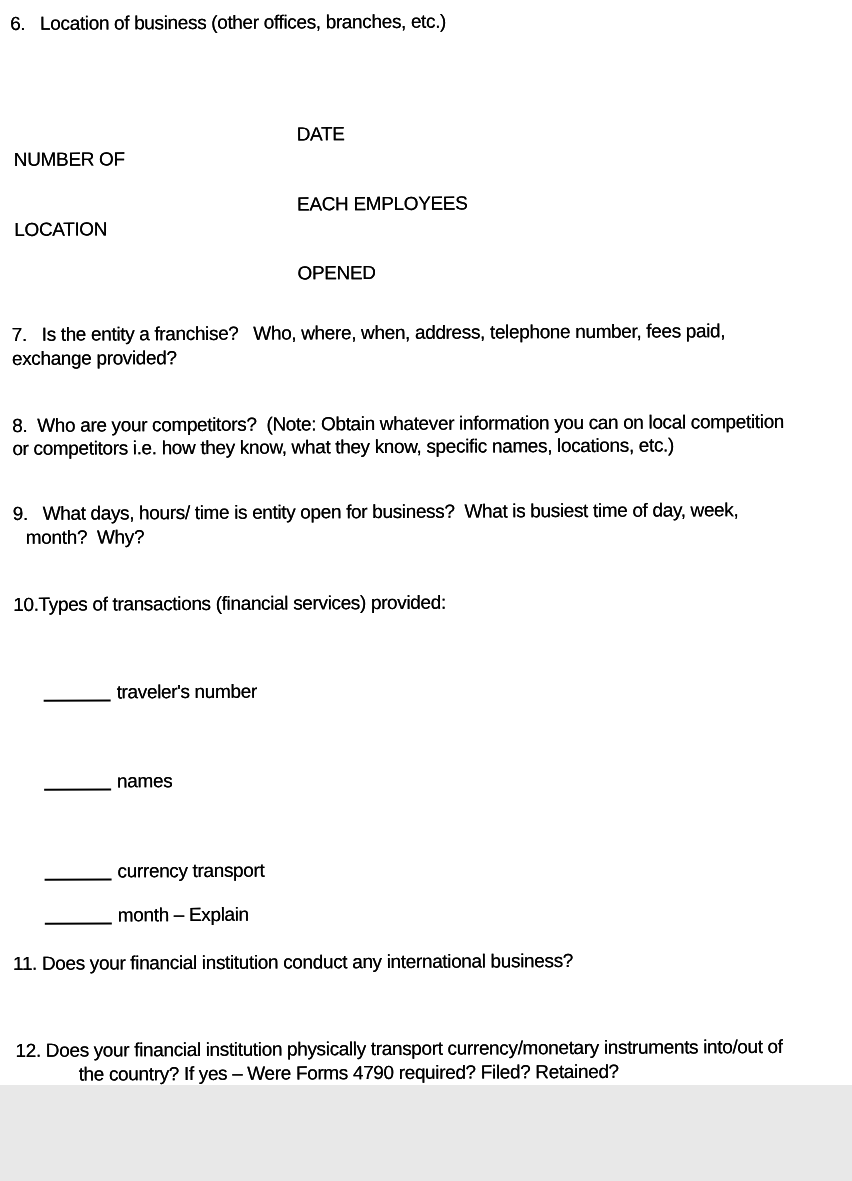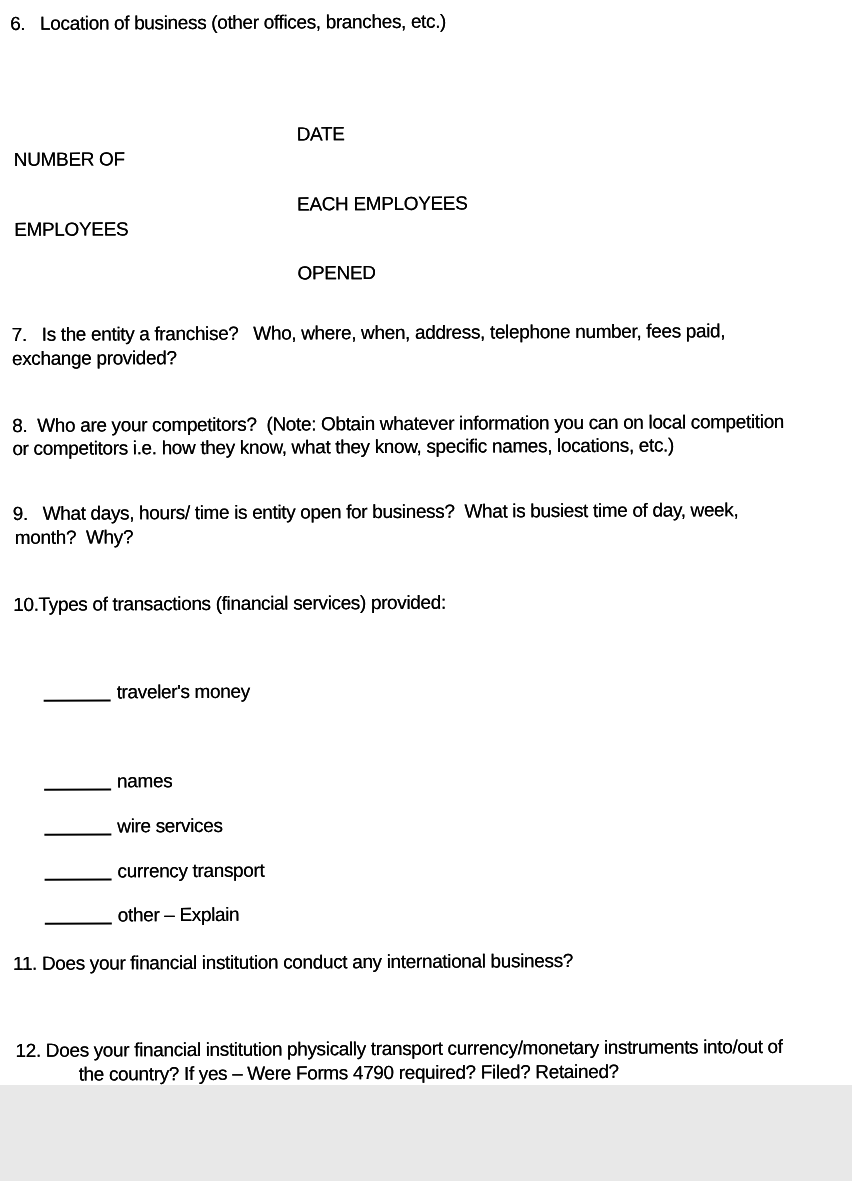--- a/index.html
+++ b/index.html
@@ -40,51 +40,50 @@
 </head>
 <body>
 
 <div class="page">
   <div class="skew">
 
     <div class="t" style="top:12px;left:10px">6.   Location of business (other offices, branches, etc.)</div>
 
     <div class="t hdr" style="top:102px;left:13px">
       <div>NUMBER OF</div>
-      <div>EMPLOYEES</div>
+      <div>LOCATION</div>
     </div>
 
     <div class="t hdr" style="top:78px;left:296px">
       <div>DATE</div>
       <div>EACH EMPLOYEES</div>
       <div>OPENED</div>
     </div>
 
     <div class="t" style="top:323px;left:10px">7.   Is the entity a franchise?   Who, where, when, address, telephone number, fees paid,</div>
     <div class="t" style="top:347px;left:10px">exchange provided?</div>
 
     <div class="t" style="top:414px;left:10px">8.  Who are your competitors?  (Note: Obtain whatever information you can on local competition</div>
     <div class="t" style="top:437px;left:10px">or competitors i.e. how they know, what they know, specific names, locations, etc.)</div>
 
     <div class="t" style="top:502px;left:10px">9.   What days, hours/ time is entity open for business?  What is busiest time of day, week,</div>
-    <div class="t" style="top:526px;left:12px">month?  Why?</div>
+    <div class="t" style="top:526px;left:23px">month?  Why?</div>
 
     <div class="t" style="top:593px;left:10px">10.Types of transactions (financial services) provided:</div>
 
 
-    <div class="row" style="top:681px;left:40px"><span class="blank"></span><span>traveler's money</span></div>
+    <div class="row" style="top:681px;left:40px"><span class="blank"></span><span>traveler's number</span></div>
 
 
     <div class="row" style="top:770px;left:40px"><span class="blank"></span><span>names</span></div>
 
-    <div class="row" style="top:815px;left:40px"><span class="blank"></span><span>wire services</span></div>
 
     <div class="row" style="top:860px;left:40px"><span class="blank"></span><span>currency transport</span></div>
 
-    <div class="row" style="top:904px;left:40px"><span class="blank"></span><span>other – Explain</span></div>
+    <div class="row" style="top:904px;left:40px"><span class="blank"></span><span>month – Explain</span></div>
 
     <div class="t" style="top:952px;left:8px">11. Does your financial institution conduct any international business?</div>
 
     <div class="t" style="top:1039px;left:10px">12. Does your financial institution physically transport currency/monetary instruments into/out of</div>
     <div class="t" style="top:1063px;left:73px">the country? If yes – Were Forms 4790 required? Filed? Retained?</div>
 
     <div class="rule" style="top:1164px;left:10px;width:830px"></div>
 
   </div>
 </div>

